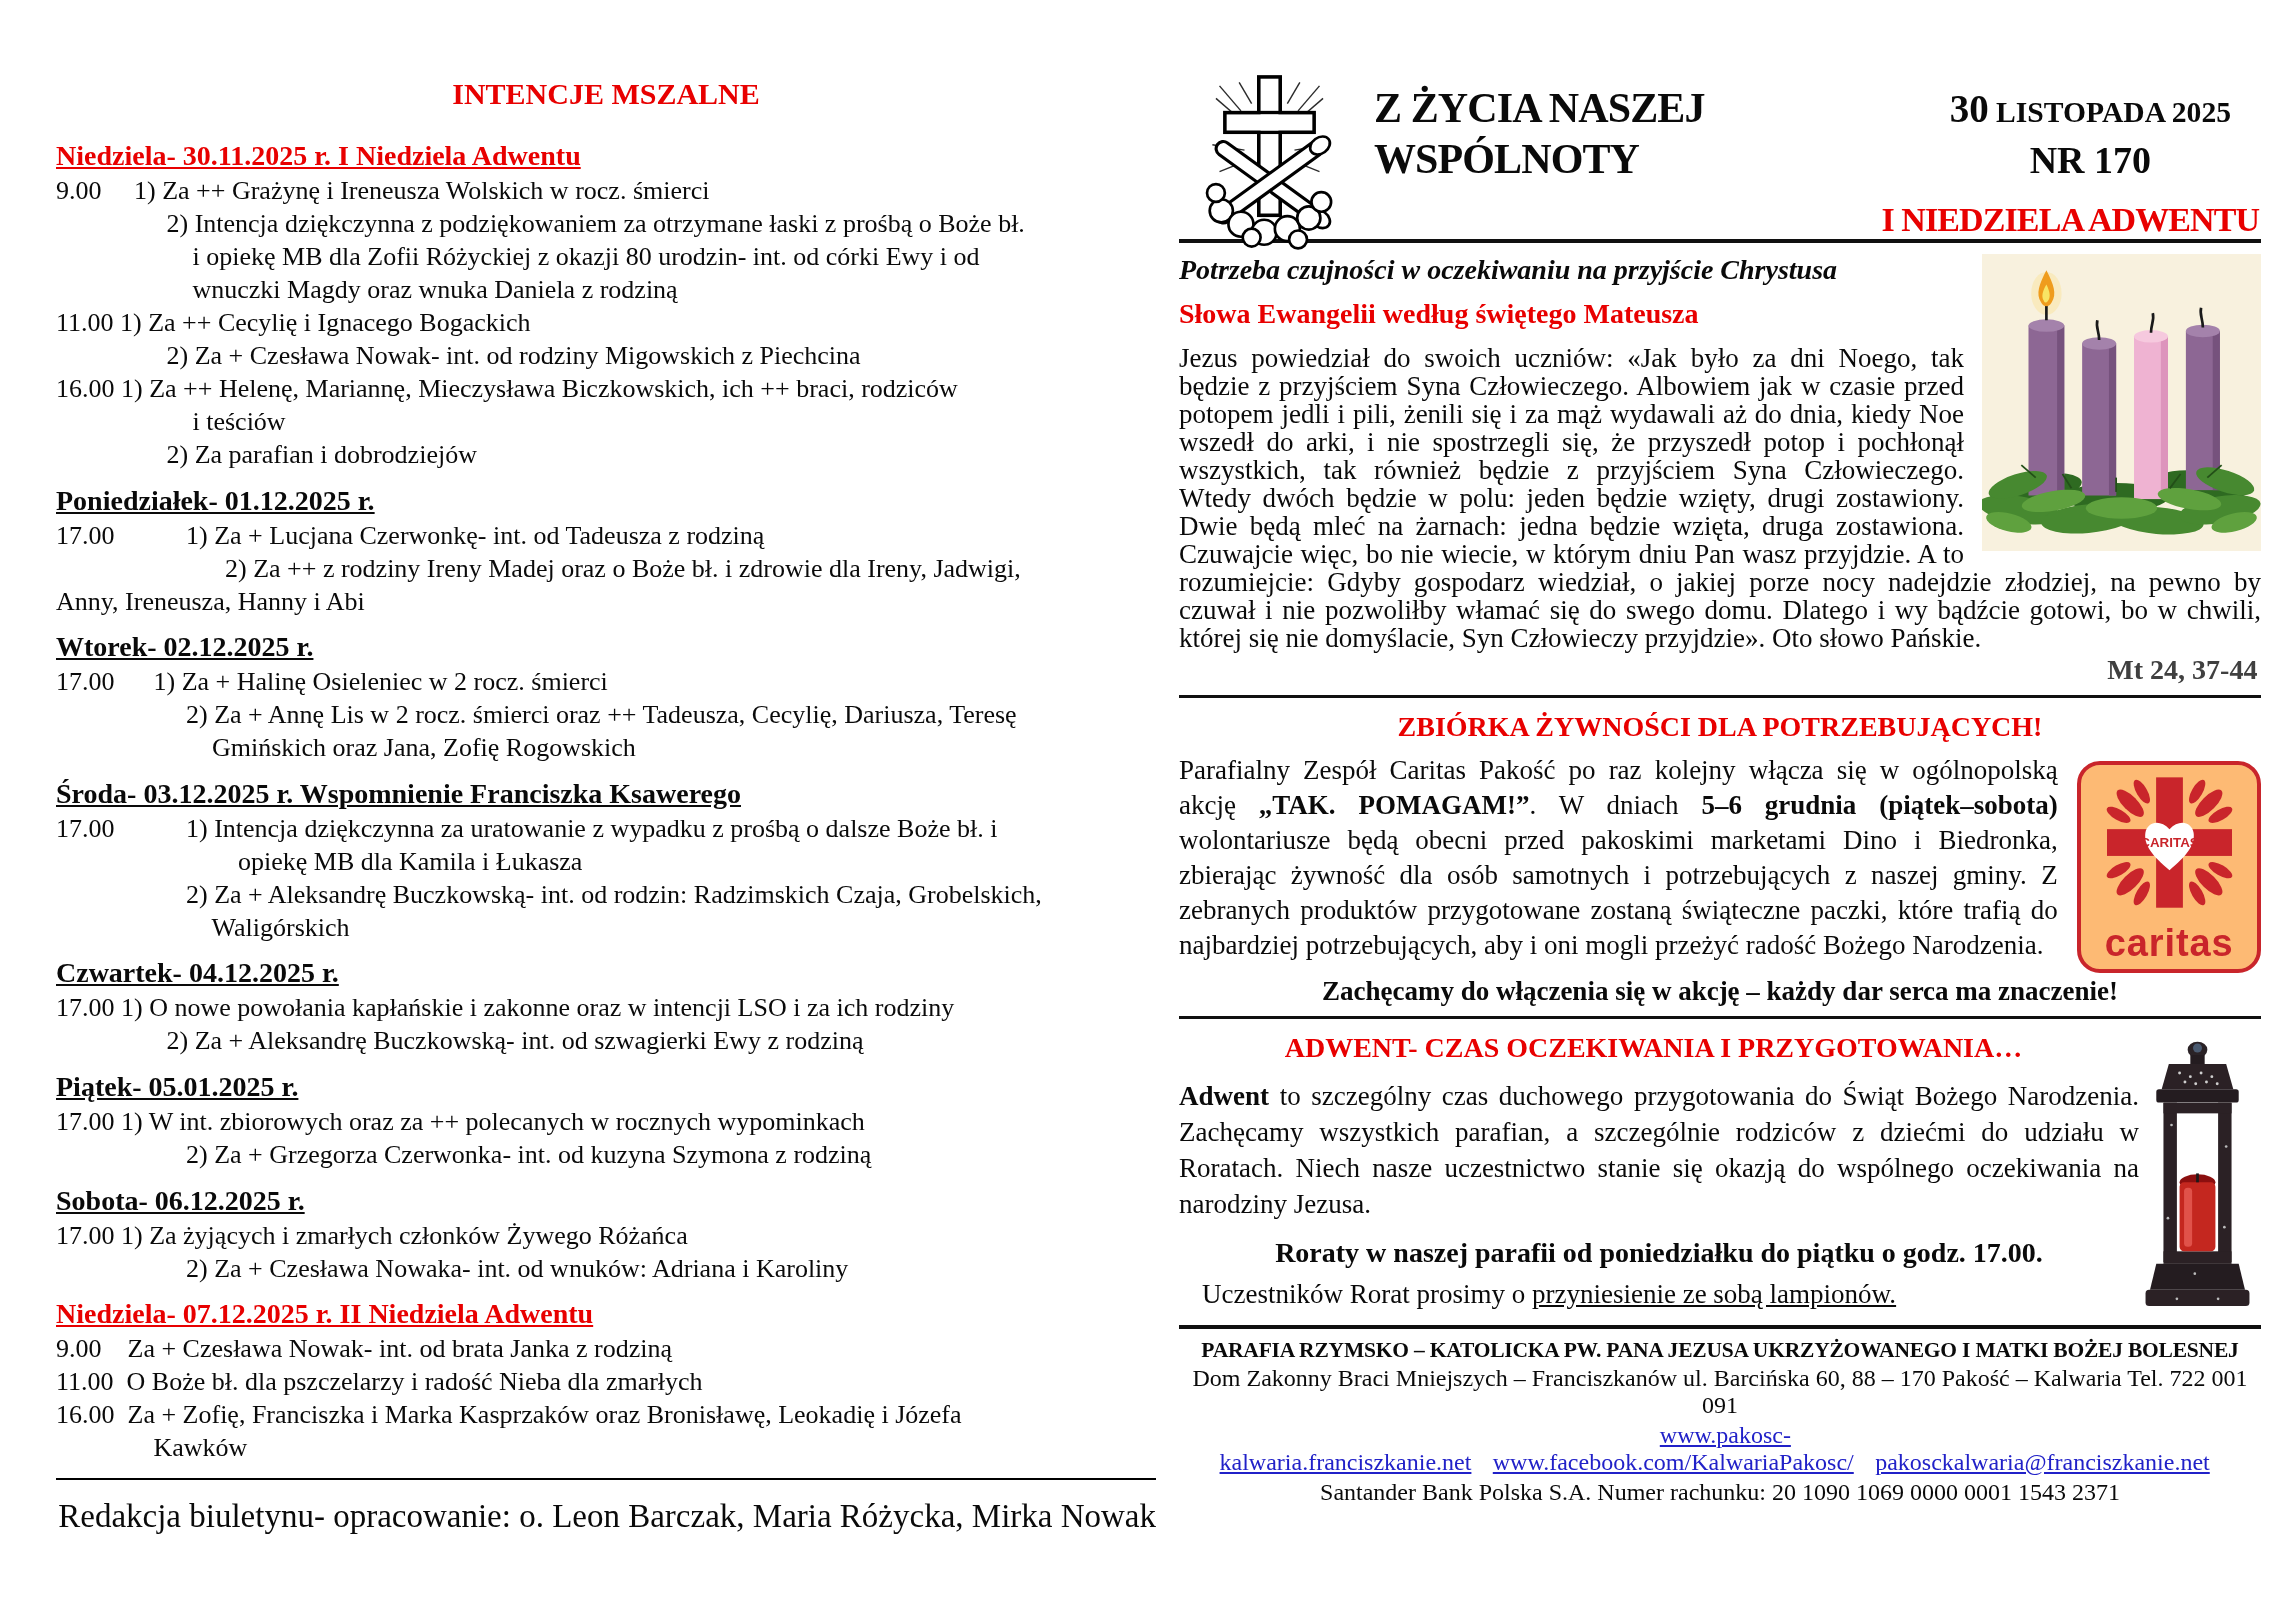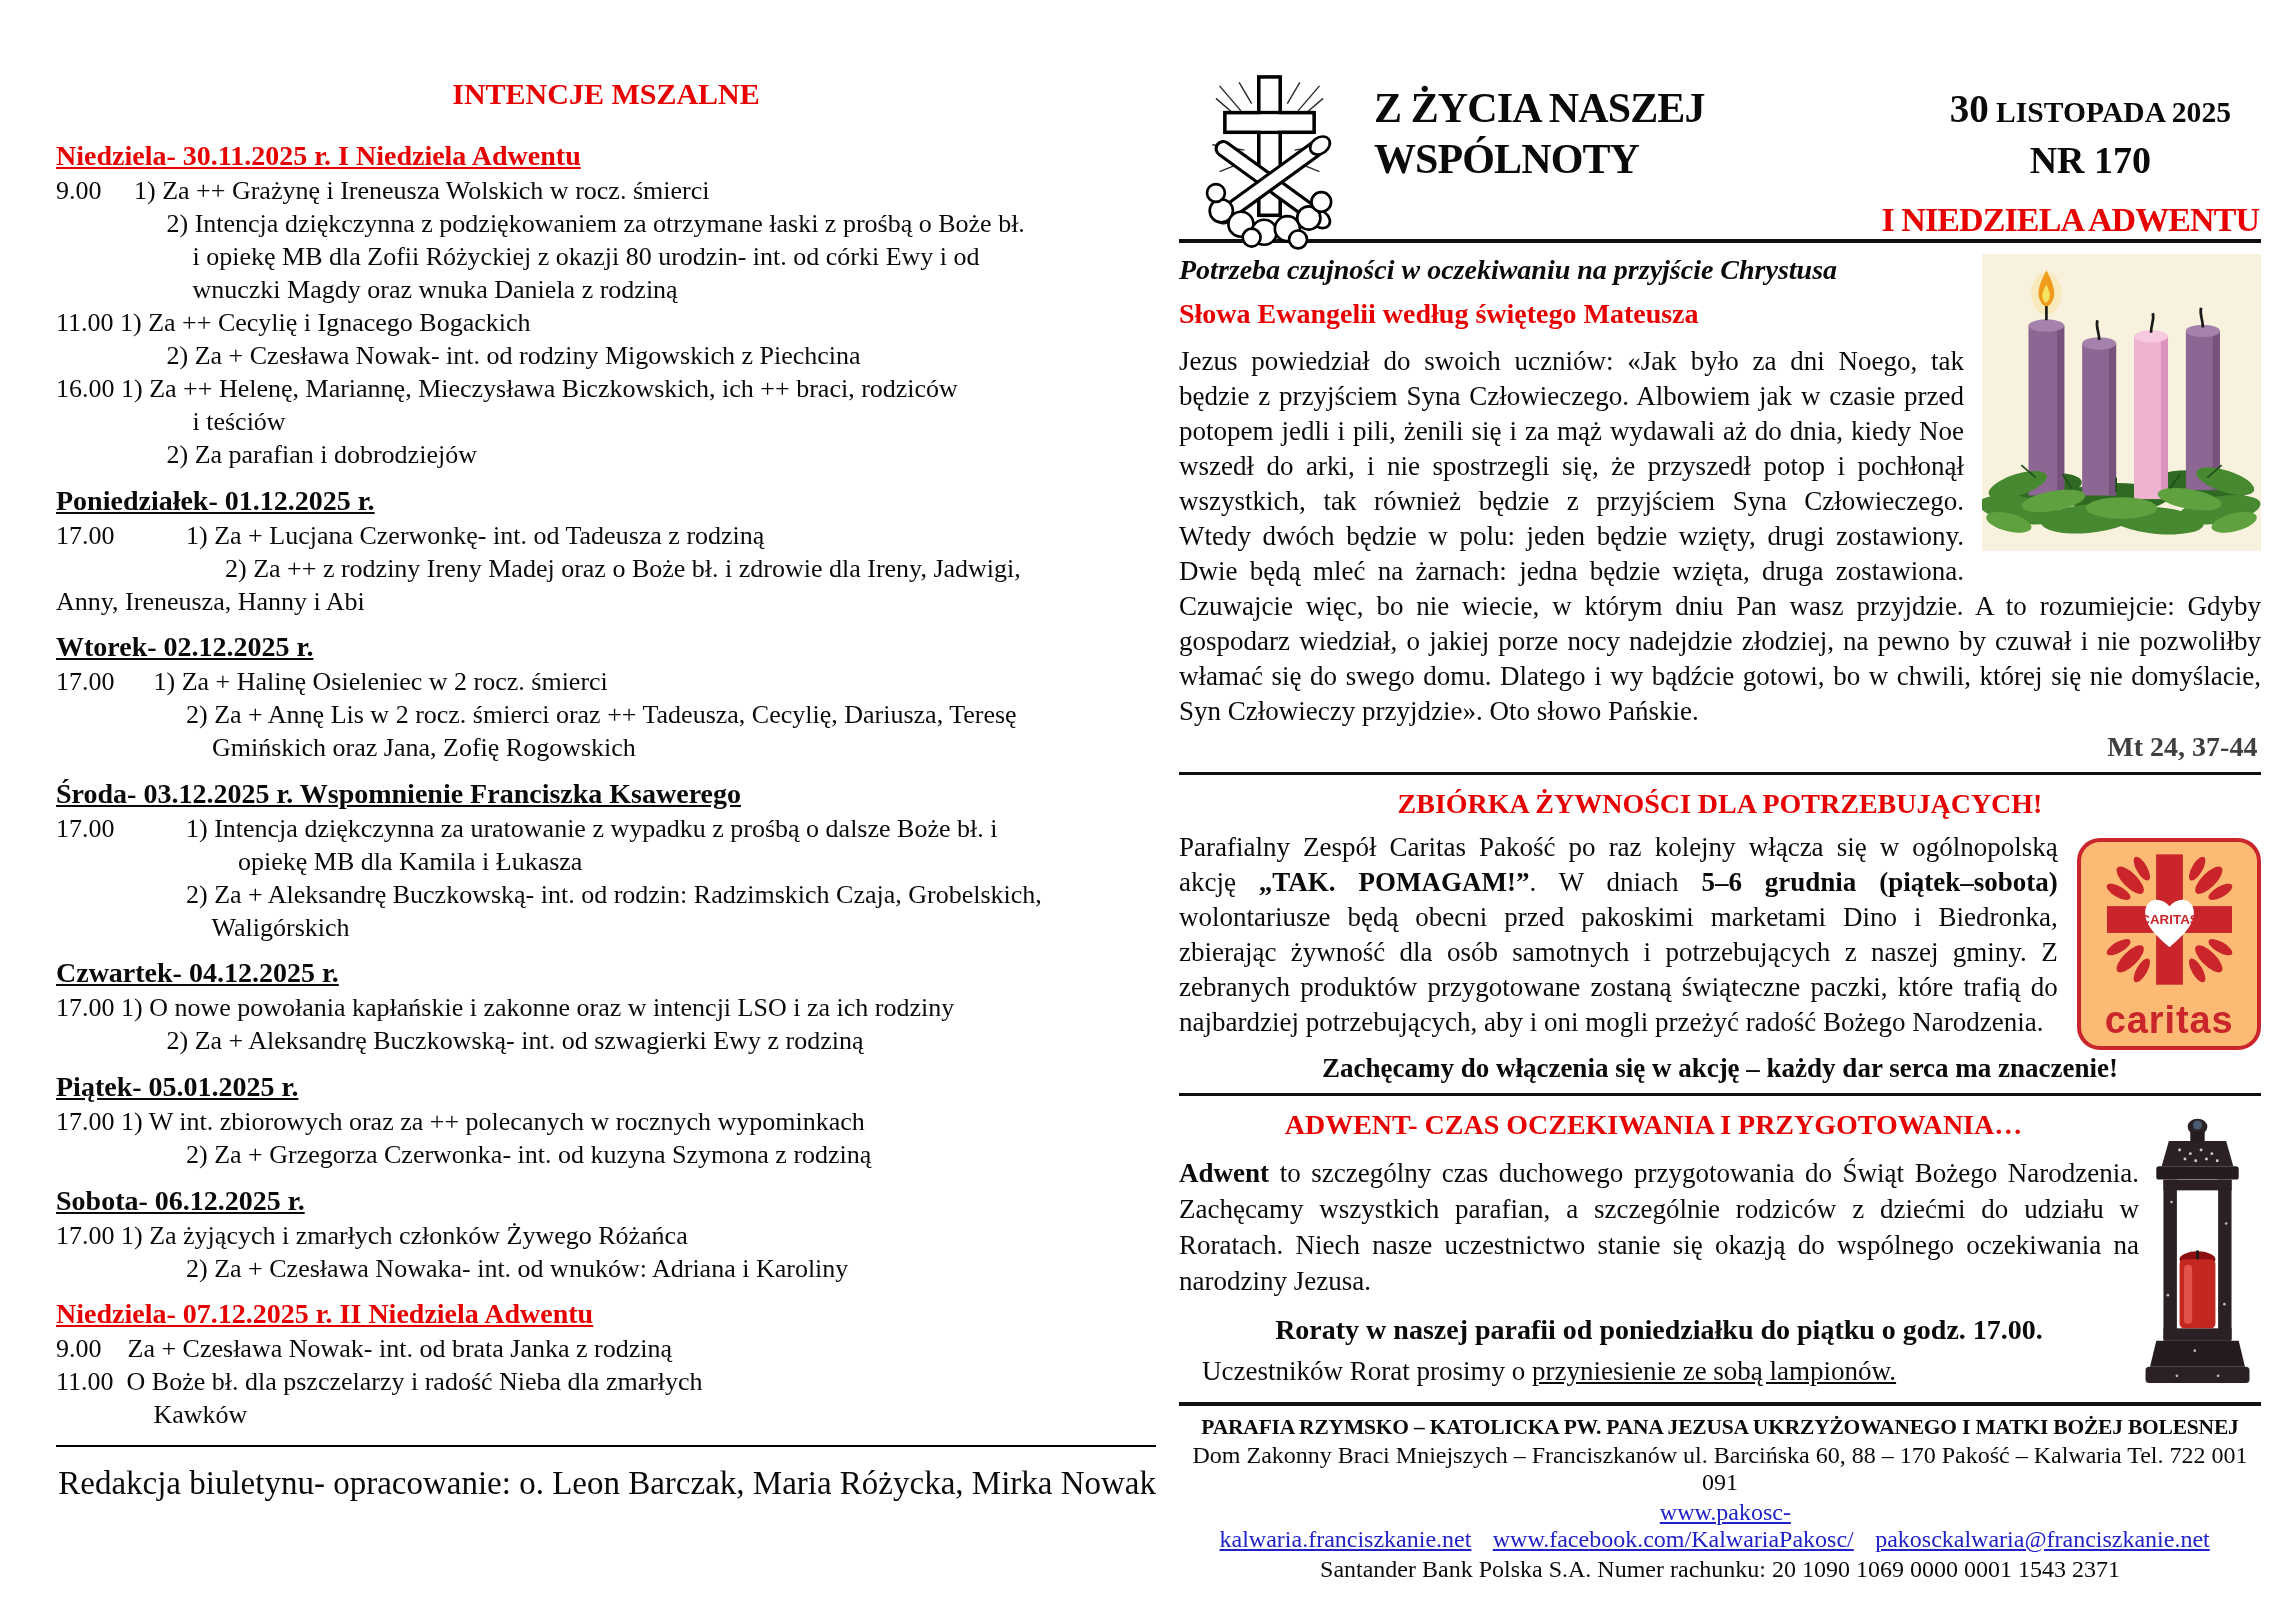--- a/index.html
+++ b/index.html
@@ -25,21 +25,21 @@
   .date-line{font-size:29.6px;}
   .date-day{font-size:39px;}
   .issue{font-size:38px;margin-top:7.2px;}
   .banner{position:absolute;right:1.8px;bottom:0px;color:#e80000;font-weight:bold;font-size:34px;letter-spacing:-0.9px;}
   .rule{border-top:4.5px solid #101010;}
   .rule-thin{border-top:3.6px solid #101010;}
   .gospel{margin-top:10.7px;}
   .wreath{float:right;margin:0 0 7.2px 18px;}
   .lead{font-style:italic;font-weight:bold;font-size:28px;margin:10.7px 0 12.5px;}
   .sub{color:#e80000;font-weight:bold;font-size:28px;margin-bottom:14.3px;}
-  .gbody{font-size:27px;line-height:35px;text-align:justify;}
+  .gbody{font-size:27px;line-height:28px;text-align:justify;}
   .gref{color:#404040;font-weight:bold;font-size:28px;text-align:right;margin:1.8px 3.6px 9px 0;clear:right;}
   .sec2-title{color:#e80000;font-weight:bold;font-size:28px;text-align:center;margin:12.5px 0 10.7px;}
   .caritas-wrap{float:right;width:172px;margin:7.2px 0 3.6px 19.7px;border:4.5px solid #c9252b;border-radius:23px;background:#fdba74;text-align:center;padding:7.2px 1.8px 3.6px;}
   .caritas-word{color:#c9252b;font-weight:bold;font-size:38px;font-family:"Liberation Sans",sans-serif;margin-top:-3.6px;letter-spacing:0.9px;}
   .cbody{font-size:27px;line-height:35px;text-align:justify;}
   .cta{font-weight:bold;font-size:27px;text-align:center;margin:9px 0 9px;clear:right;}
   .advent{position:relative;margin-top:5.4px;}
   .lantern{position:absolute;right:7.2px;top:7.2px;}
   .adv-title{color:#e80000;font-weight:bold;font-size:28px;width:949px;text-align:center;margin:12.5px 0 14.3px;}
   .abody{width:960px;font-size:27px;line-height:36px;text-align:justify;}
@@ -101,20 +101,21 @@
       </div>
       <div class="sec">
         <div class="sec-h">Sobota- 06.12.2025 r.</div>
         <div class="line">17.00 1) Za żyjących i zmarłych członków Żywego Różańca</div>
         <div class="line">                    2) Za + Czesława Nowaka- int. od wnuków: Adriana i Karoliny</div>
       </div>
       <div class="sec">
         <div class="sec-h red">Niedziela- 07.12.2025 r. II Niedziela Adwentu</div>
         <div class="line">9.00    Za + Czesława Nowak- int. od brata Janka z rodziną</div>
         <div class="line">11.00  O Boże bł. dla pszczelarzy i radość Nieba dla zmarłych</div>
+        <div class="line">16.00  Za + Zofię, Franciszka i Marka Kasprzaków oraz Bronisławę, Leokadię i Józefa</div>
         <div class="line">               Kawków</div>
       </div>
     </div>
   <div class="lp-rule"></div>
   <div class="lp-footer">Redakcja biuletynu- opracowanie: o. Leon Barczak, Maria Różycka, Mirka Nowak</div>
 </div>
 
 <div class="page-right">
 
   <div class="mast">

